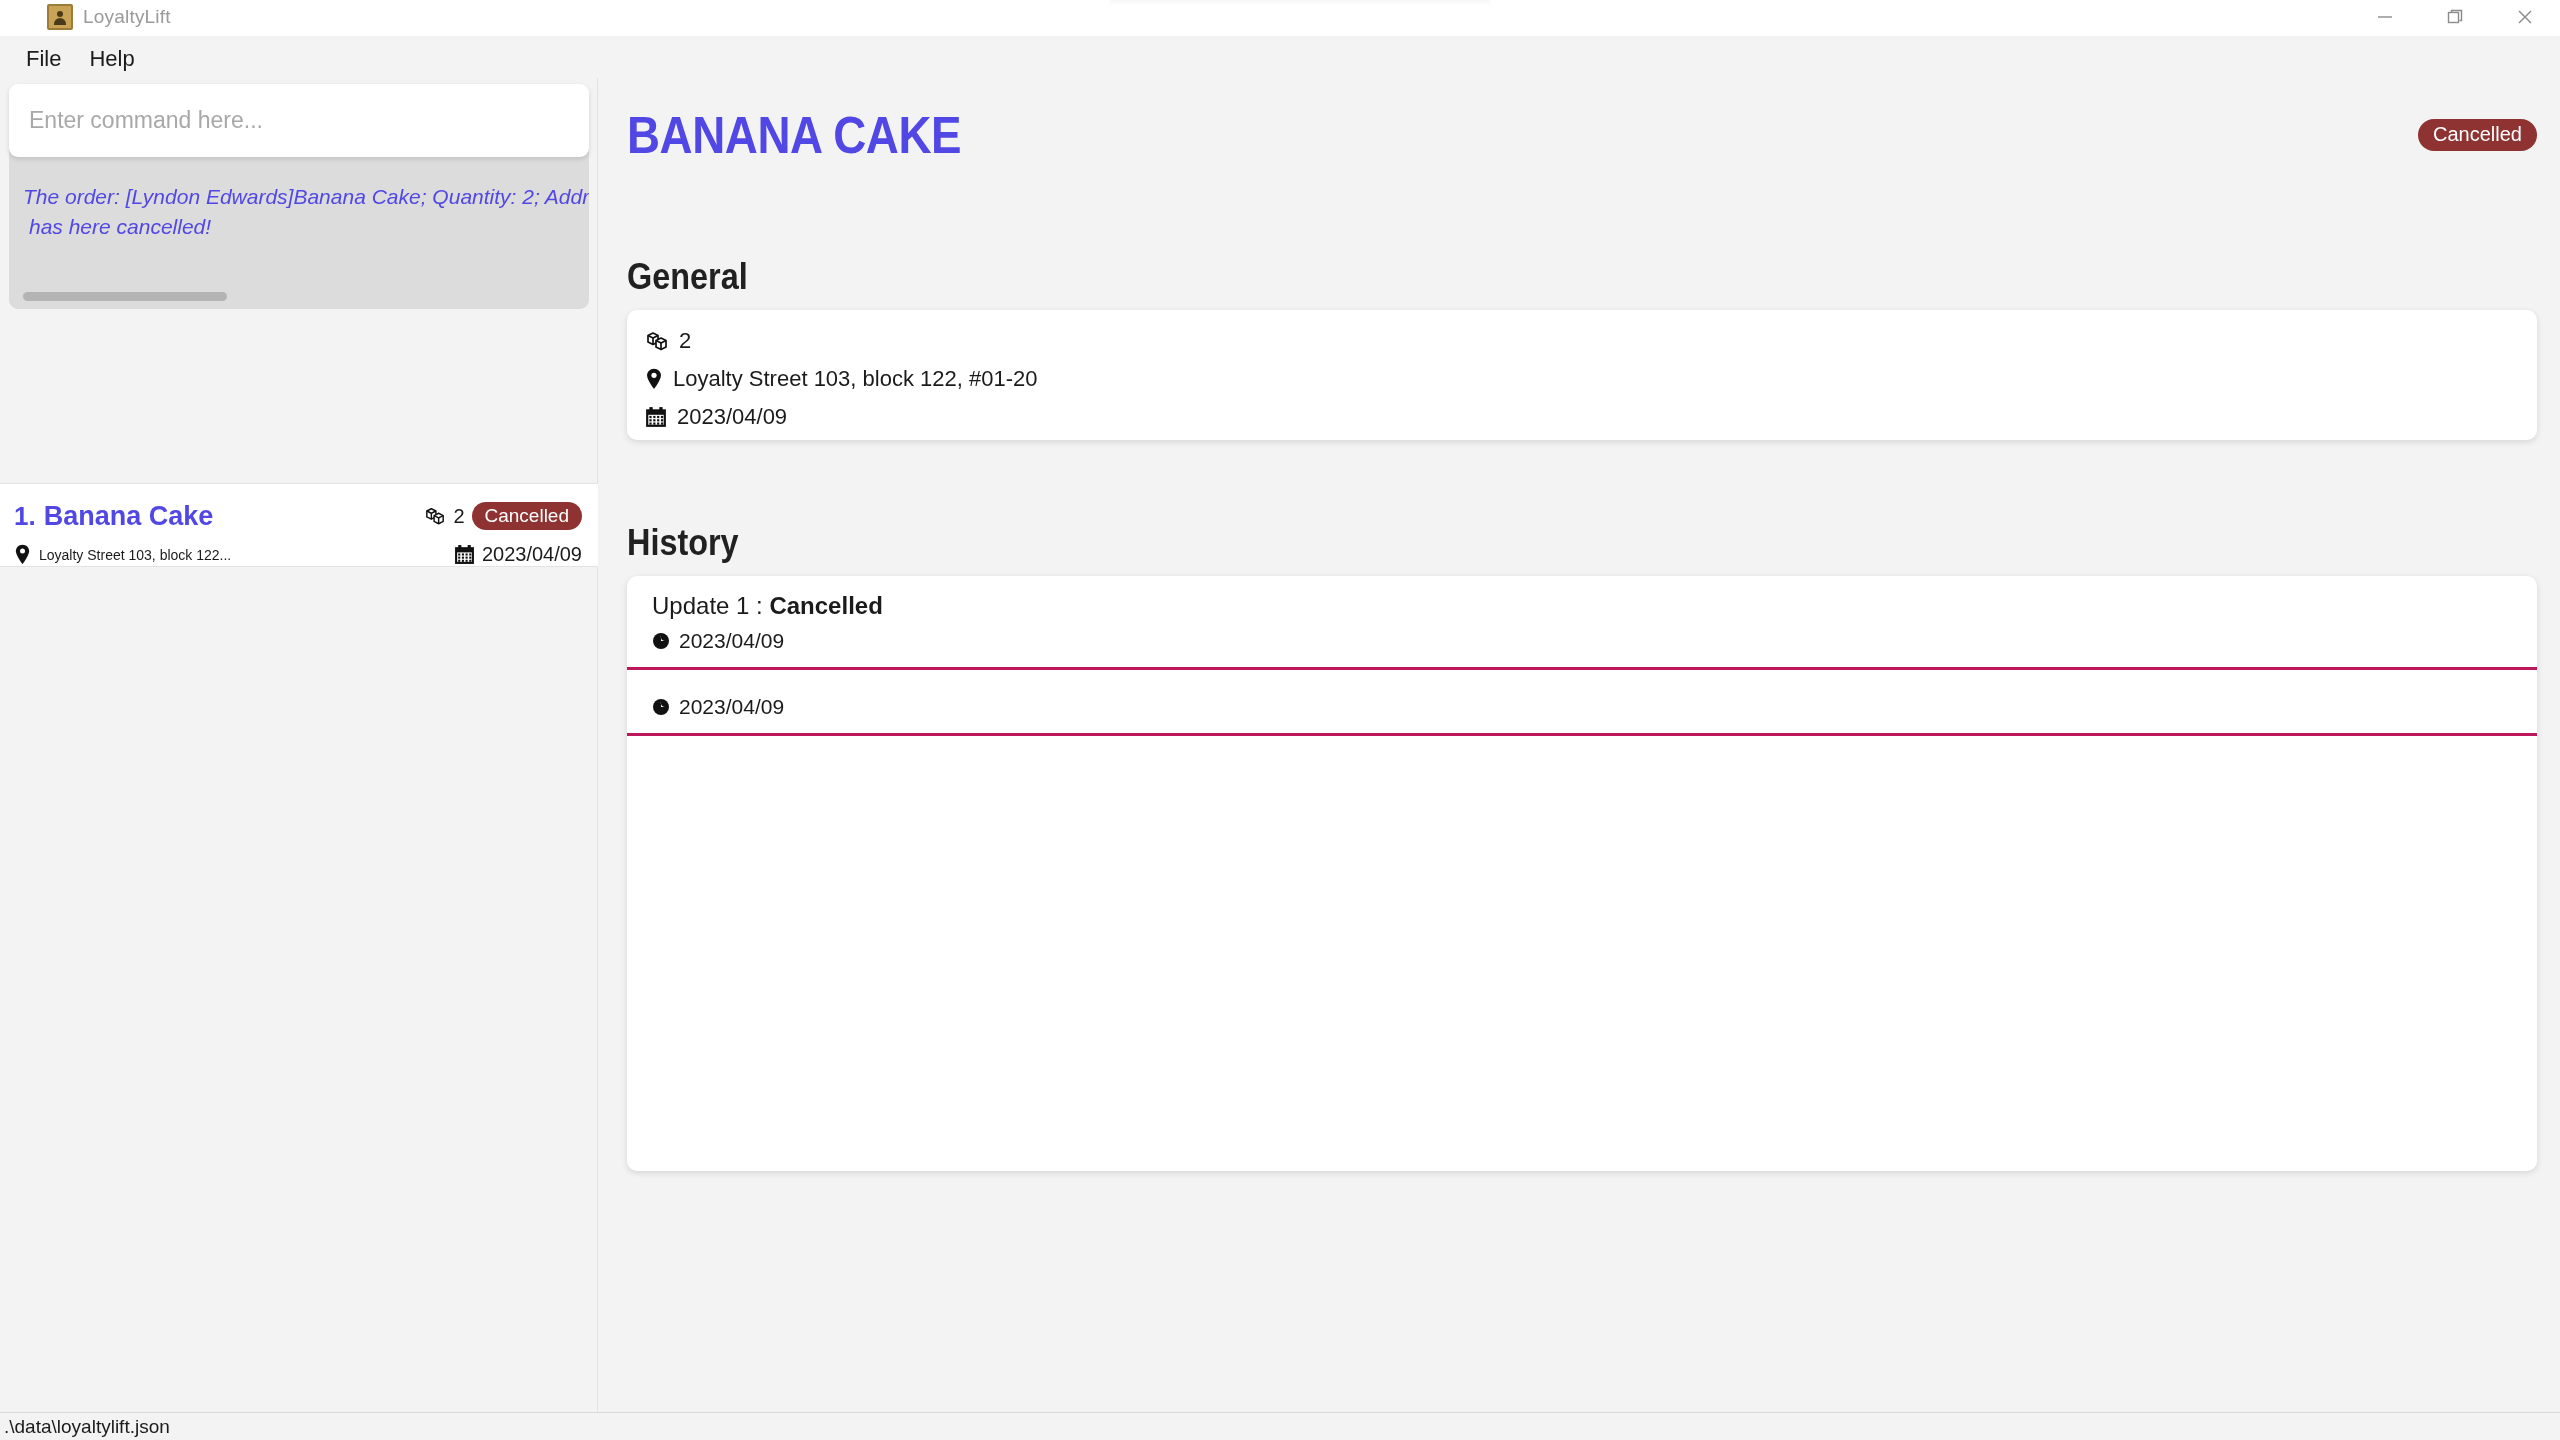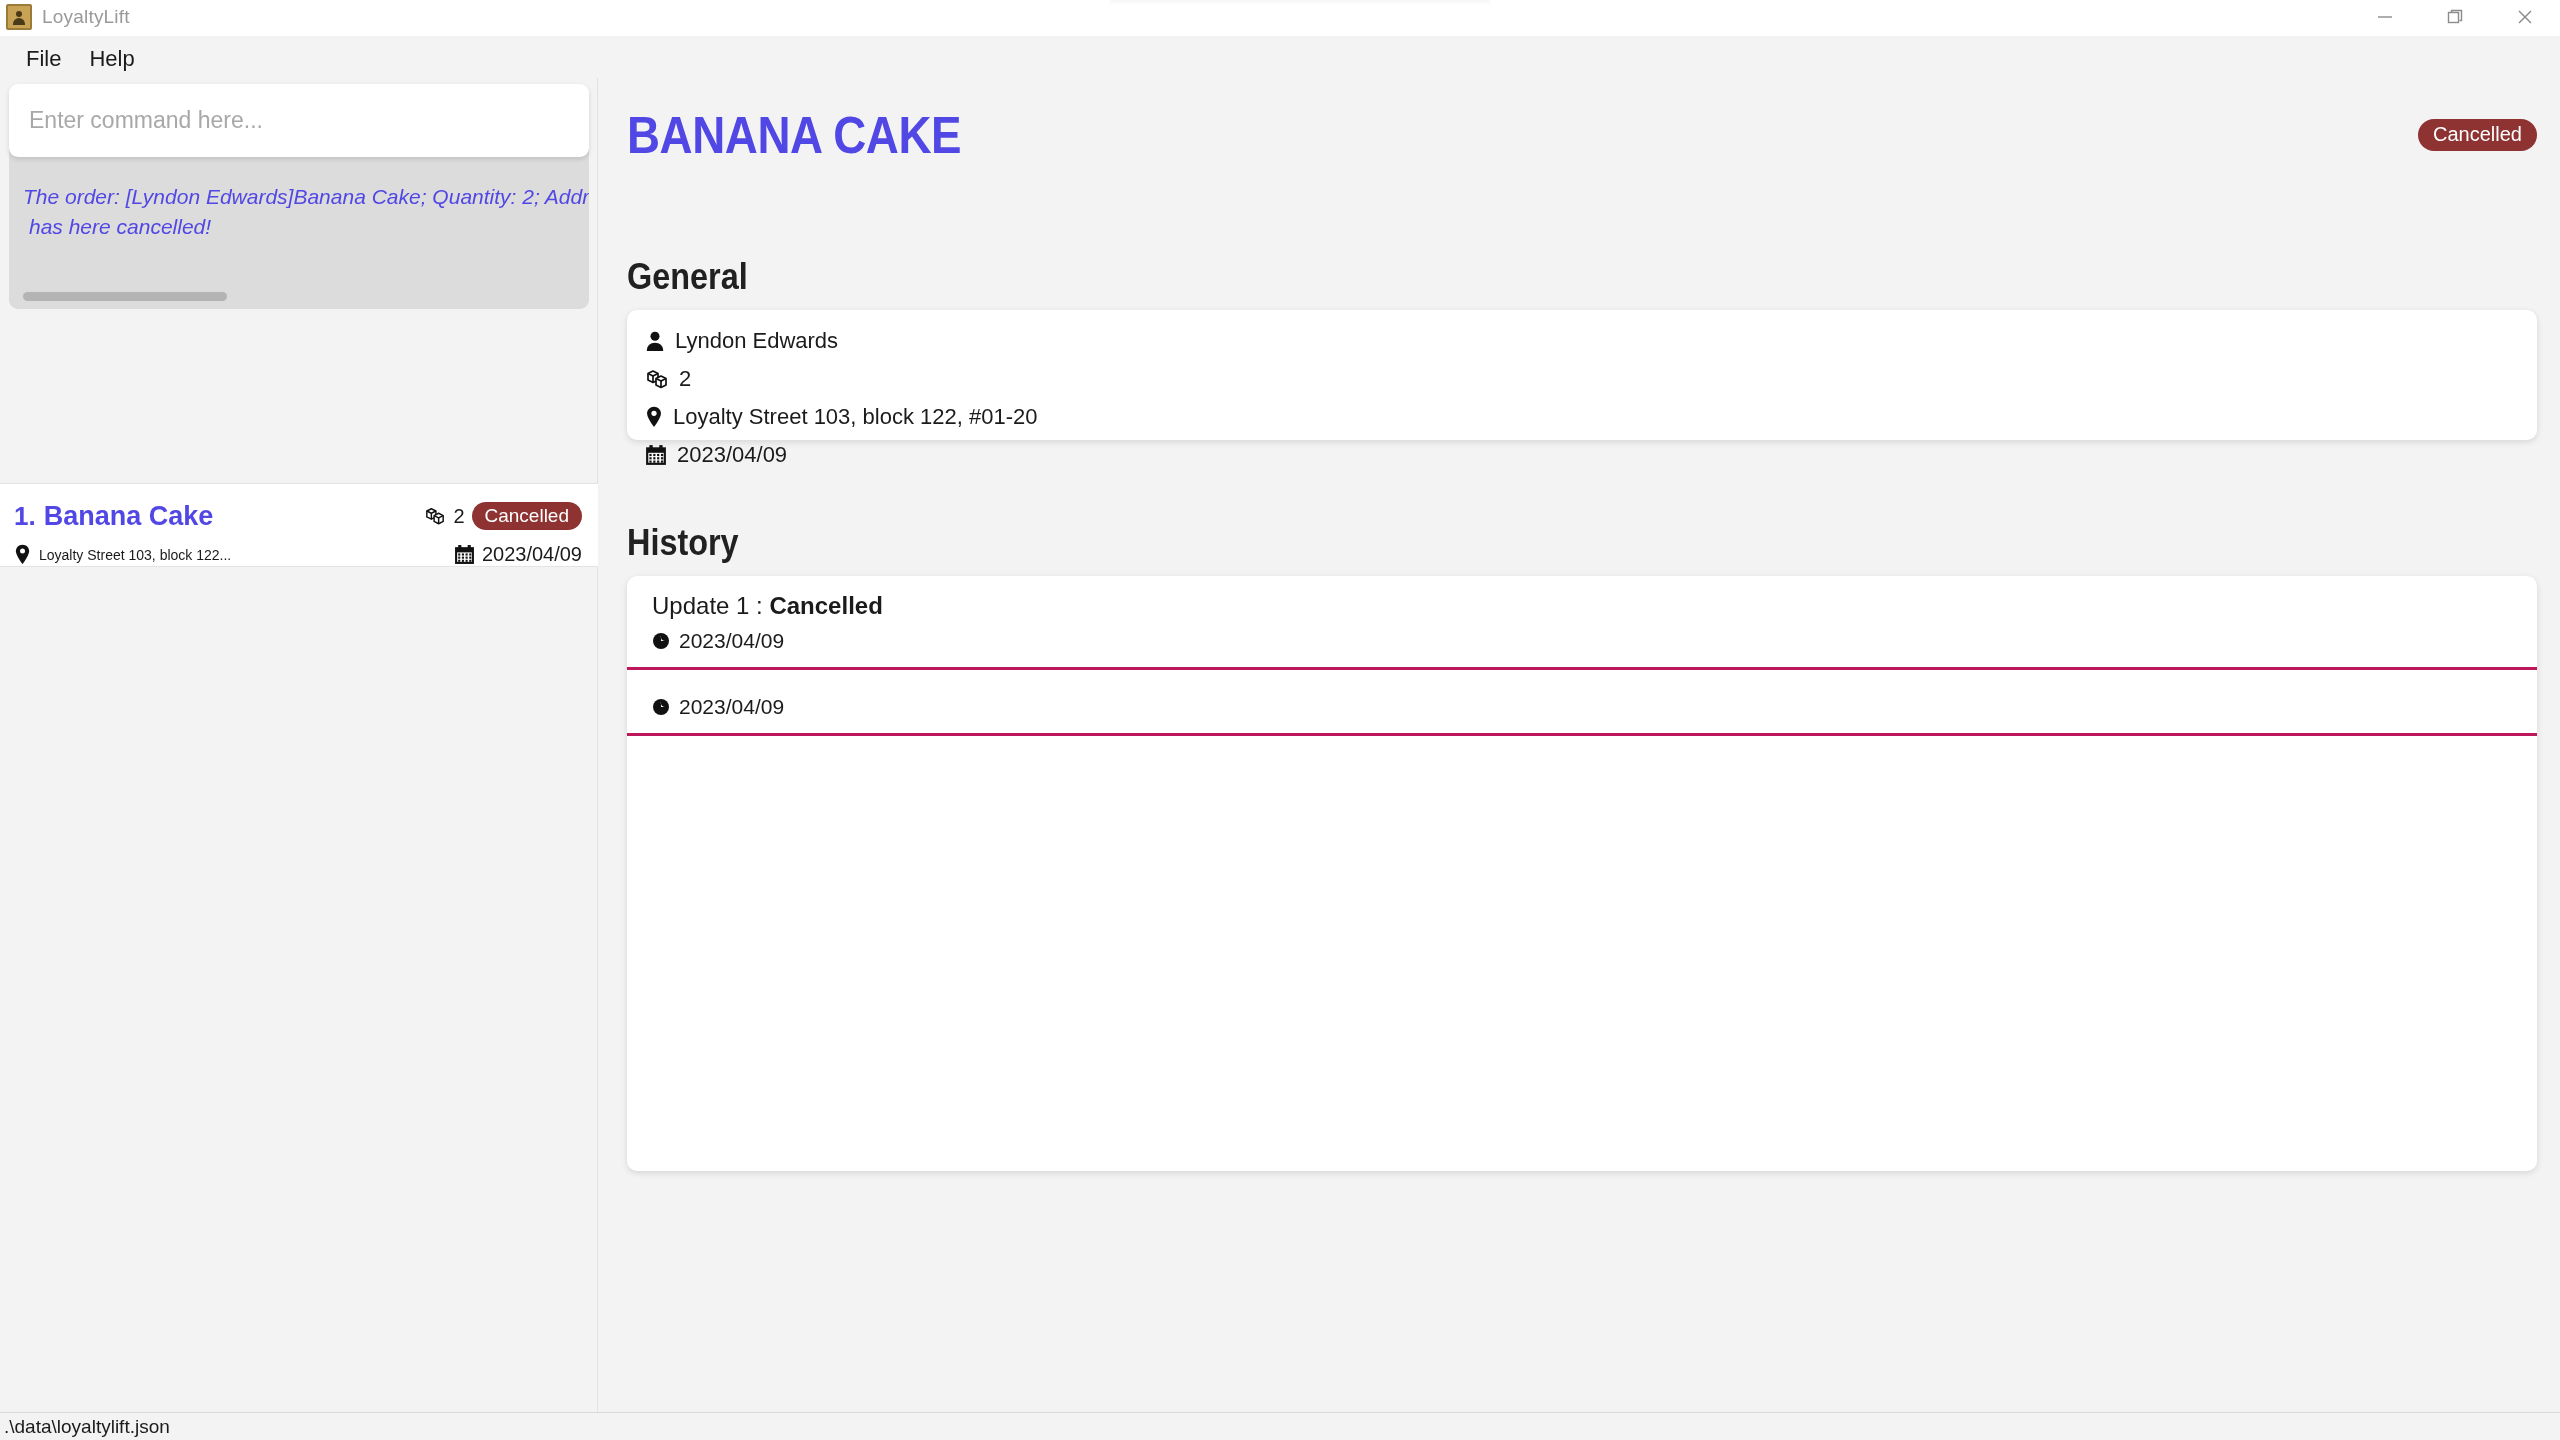--- a/index.html
+++ b/index.html
@@ -13,20 +13,21 @@
   }
 
   
   #titlebar {
     position: absolute;
     top: 0; left: 0;
     width: 2560px; height: 33px;
     background: #ffffff;
     display: flex;
     align-items: center;
+    padding-left: 41px;
   }
   #app-icon {
     width: 26px; height: 26px;
     margin-left: 6px;
     background: #c8a356;
     border: 2px solid #9c7a38;
     border-radius: 2px;
     position: relative;
     flex: none;
   }
@@ -478,29 +479,20 @@
     <div id="detail-header">
       <div id="detail-title">BANANA CAKE</div>
       <div id="detail-status-badge">Cancelled</div>
     </div>
 
     <div class="section-title" id="general-title">General</div>
 
     <div class="card" id="general-card">
       <div class="gen-row">
         <span class="icon">
-          <svg width="20" height="21" viewBox="0 0 18 20">
-            <circle cx="9" cy="5" r="4.3" fill="#111"></circle>
-            <path d="M1.2 19 C1.2 13.8 4.6 11.2 9 11.2 C13.4 11.2 16.8 13.8 16.8 19 Z" fill="#111"></path>
-          </svg>
-        </span>
-        <span class="gen-text">Lyndon Edwards</span>
-      </div>
-      <div class="gen-row">
-        <span class="icon">
           <svg width="24" height="22" viewBox="0 0 24 22">
             <path d="M3 5.5 L8 3 L13 5.5 L13 12 L8 14.5 L3 12 Z" fill="none" stroke="#111" stroke-width="1.7" stroke-linejoin="round"></path>
             <path d="M3 5.5 L8 8 L13 5.5" fill="none" stroke="#111" stroke-width="1.7" stroke-linejoin="round"></path>
             <path d="M8 8 L8 14.5" fill="none" stroke="#111" stroke-width="1.7"></path>
             <path d="M11 10.5 L16 8 L21 10.5 L21 17 L16 19.5 L11 17 Z" fill="#fff" stroke="#111" stroke-width="1.7" stroke-linejoin="round"></path>
             <path d="M11 10.5 L16 13 L21 10.5" fill="none" stroke="#111" stroke-width="1.7" stroke-linejoin="round"></path>
             <path d="M16 13 L16 19.5" fill="none" stroke="#111" stroke-width="1.7"></path>
           </svg>
         </span>
         <span class="gen-text">2</span>

